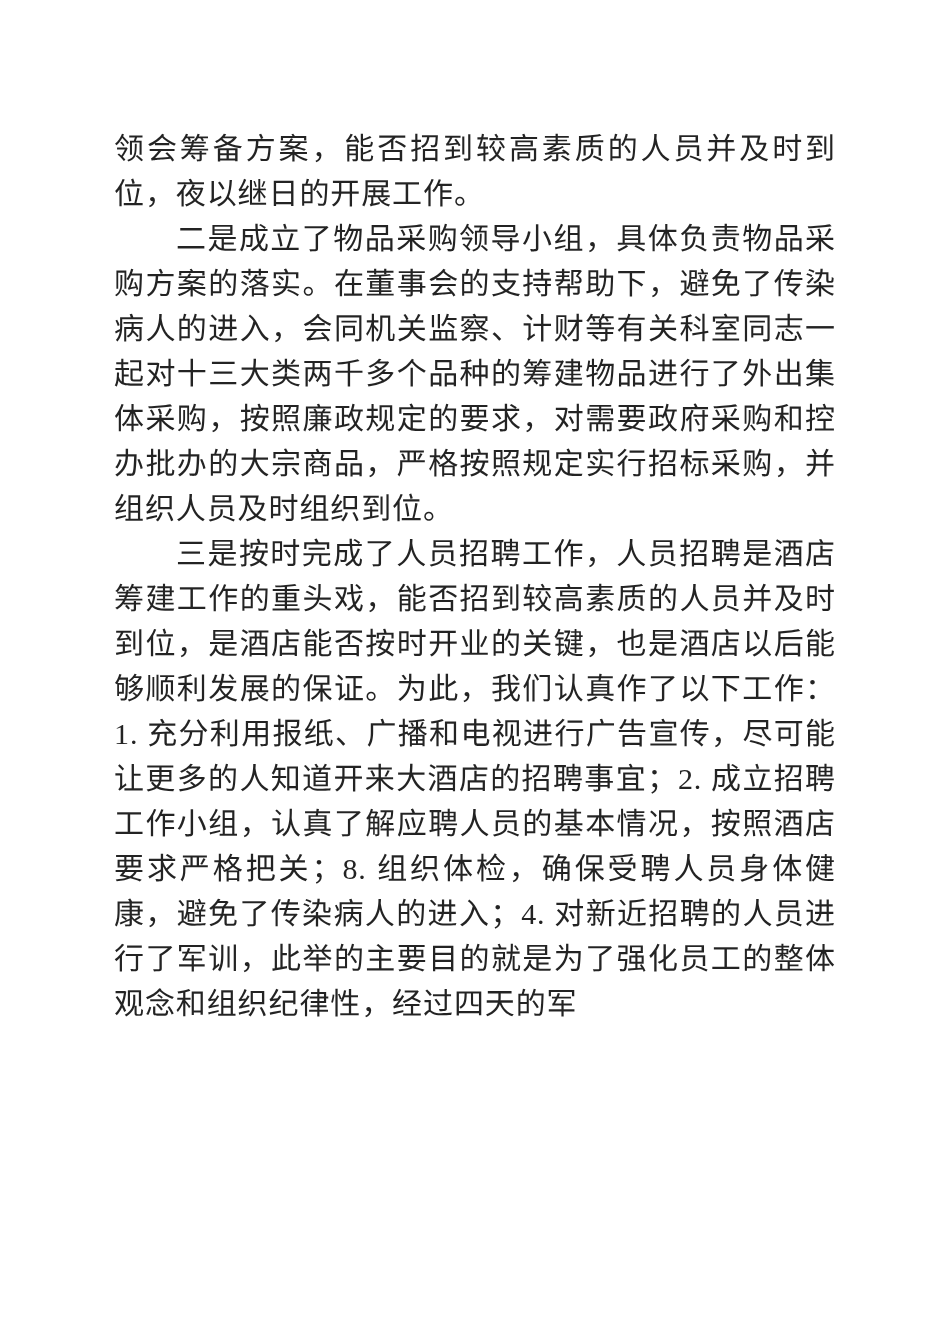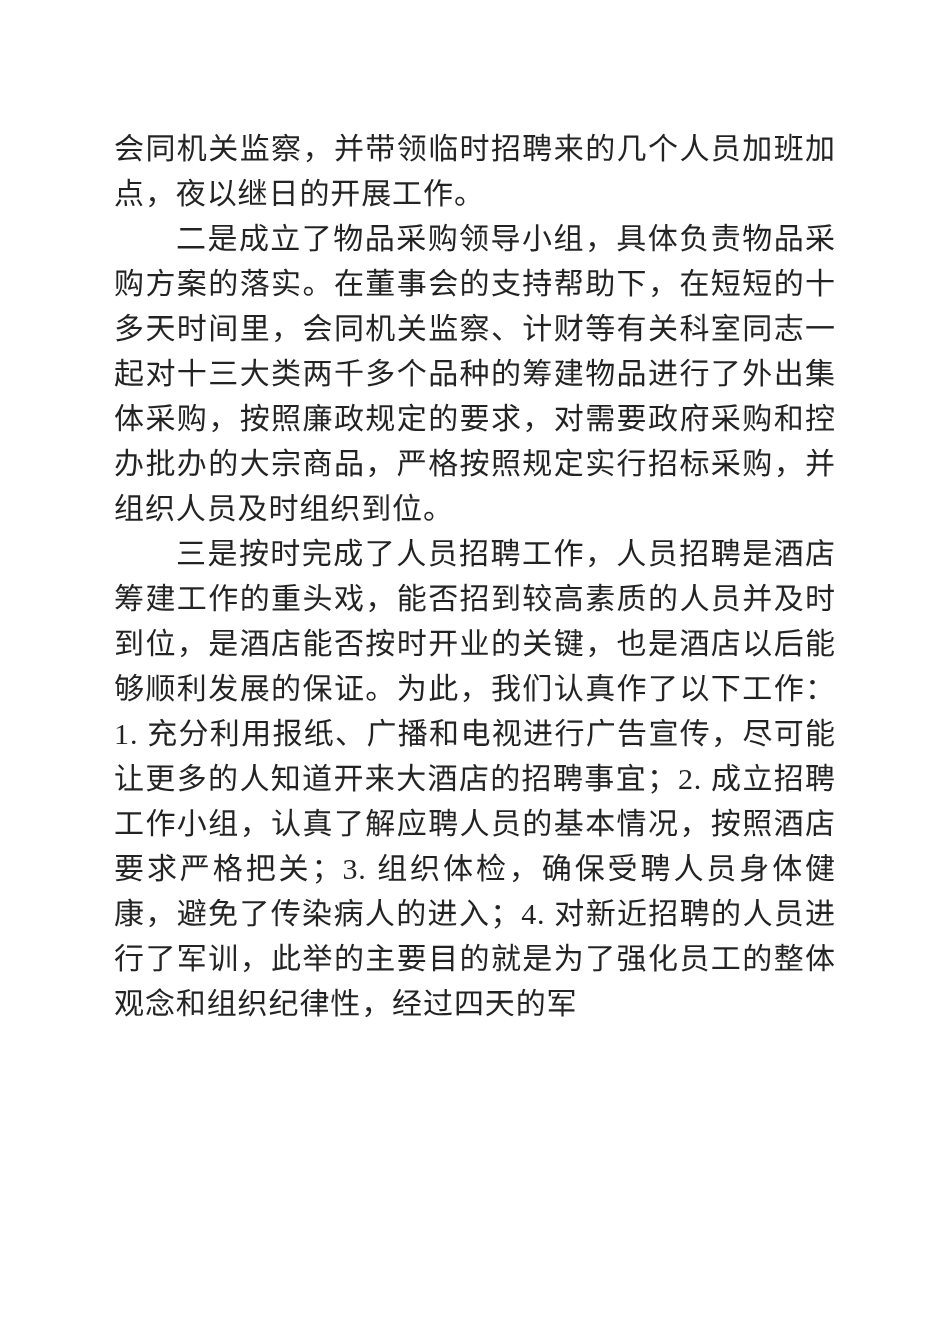--- a/index.html
+++ b/index.html
@@ -54,21 +54,21 @@
   .para {
     opacity: 0.94;
   }
 </style>
 </head>
 <body>
 
 <div class="page">
   <div class="text-body">
 
-    <p class="para">会同机关监察，并带领临时招聘来的几个人员加班加点，夜以继日的开展工作。</p>
+    <p class="para">领会筹备方案，能否招到较高素质的人员并及时到位，夜以继日的开展工作。</p>
 
 
-    <p class="para indent">二是成立了物品采购领导小组，具体负责物品采购方案的落实。在董事会的支持帮助下，在短短的十多天时间里，会同机关监察、计财等有关科室同志一起对十三大类两千多个品种的筹建物品进行了外出集体采购，按照廉政规定的要求，对需要政府采购和控办批办的大宗商品，严格按照规定实行招标采购，并组织人员及时组织到位。</p>
+    <p class="para indent">二是成立了物品采购领导小组，具体负责物品采购方案的落实。在董事会的支持帮助下，避免了传染病人的进入，会同机关监察、计财等有关科室同志一起对十三大类两千多个品种的筹建物品进行了外出集体采购，按照廉政规定的要求，对需要政府采购和控办批办的大宗商品，严格按照规定实行招标采购，并组织人员及时组织到位。</p>
 
-    <p class="para indent">三是按时完成了人员招聘工作，人员招聘是酒店筹建工作的重头戏，能否招到较高素质的人员并及时到位，是酒店能否按时开业的关键，也是酒店以后能够顺利发展的保证。为此，我们认真作了以下工作：1. 充分利用报纸、广播和电视进行广告宣传，尽可能让更多的人知道开来大酒店的招聘事宜；2. 成立招聘工作小组，认真了解应聘人员的基本情况，按照酒店要求严格把关；3. 组织体检，确保受聘人员身体健康，避免了传染病人的进入；4. 对新近招聘的人员进行了军训，此举的主要目的就是为了强化员工的整体观念和组织纪律性，经过四天的军</p>
+    <p class="para indent">三是按时完成了人员招聘工作，人员招聘是酒店筹建工作的重头戏，能否招到较高素质的人员并及时到位，是酒店能否按时开业的关键，也是酒店以后能够顺利发展的保证。为此，我们认真作了以下工作：1. 充分利用报纸、广播和电视进行广告宣传，尽可能让更多的人知道开来大酒店的招聘事宜；2. 成立招聘工作小组，认真了解应聘人员的基本情况，按照酒店要求严格把关；8. 组织体检，确保受聘人员身体健康，避免了传染病人的进入；4. 对新近招聘的人员进行了军训，此举的主要目的就是为了强化员工的整体观念和组织纪律性，经过四天的军</p>
 
   </div>
 </div>
 
 </body></html>

